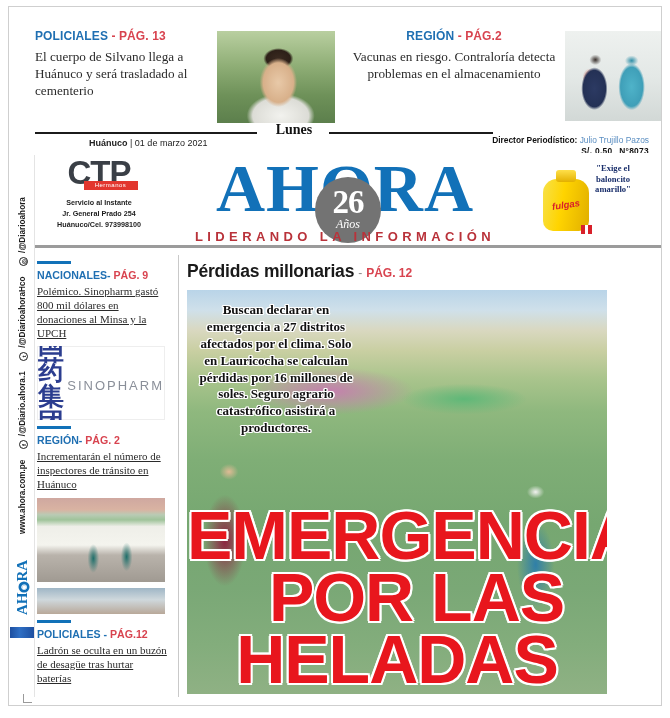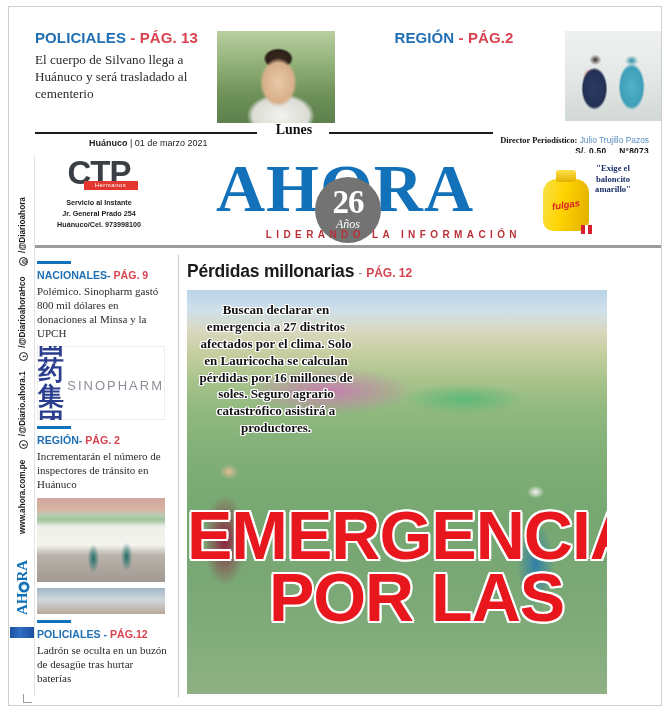--- a/index.html
+++ b/index.html
@@ -29,21 +29,21 @@
     position: absolute; left: 0; top: 0;
     width: 654px; height: 112px;
     background: #ffffff;
     display: flex;
   }
   .tb-col { display: flex; align-items: flex-start; }
   .tb-left  { width: 326px; padding: 22px 0 0 26px; }
   .tb-right { width: 328px; padding: 22px 0 0 16px; text-align: center; }
   .tb-text { flex: 1; padding-right: 8px; }
   .kicker {
-    font-size: 15px; font-weight: bold; letter-spacing: .1px;
+    font-size: 12px; font-weight: bold; letter-spacing: .1px;
     margin-bottom: 5px; white-space: nowrap;
   }
   .kicker .sec { color: #1f6fb2; }
   .kicker .pag { color: #d8434f; }
   .tb-head {
     font-size: 13.2px; line-height: 1.30; color: #2b2b2b;
     font-family: "Liberation Serif", serif; font-weight: normal;
   }
   .tb-left .tb-text { width: 172px; }
   .tb-right .tb-text { width: 210px; }
@@ -84,24 +84,24 @@
   }
   .dateline {
     position:absolute; left:80px; top:19px;
     font-size:9px; color:#222; white-space:nowrap;
   }
   .dateline b { font-weight:bold; }
   .director {
     position:absolute; right:14px; top:16px; text-align:right;
     font-size:8.4px; line-height:1.35; white-space:nowrap;
   }
-  .director .lbl { color:#111; font-weight:bold;font-family:Liberation Serif, serif; }
+  .director .lbl { color:#111; font-weight:bold; }
   .director .nm  { color:#5c8fc2; }
   .director .pr  { color:#111; font-weight:bold; letter-spacing:.3px; }
-  .director .pr .num { margin-left:10px; }
+  .director .pr .num { margin-left:4px; }
 
   
   .masthead {
     position:absolute; left:0; top:146px; width:654px; height:96px;
     background:#ffffff;
   }
   
   .ctp { position:absolute; left:36px; top:4px; width:108px; text-align:center; }
   .ctp-logo {
     font-family:"Liberation Sans", sans-serif;
@@ -129,22 +129,22 @@
   }
   .ahora-badge .n {
     font-family:"Liberation Serif", serif; font-size:33px; font-weight:bold;
     line-height:42px; display:block; letter-spacing:-1px; padding-top:4px;
   }
   .ahora-badge .a {
     font-family:Liberation Serif, serif; font-style:italic;
     font-size:12px; display:block; margin-top:-6px;
   }
   .tagline {
-    position:absolute; left:0; top:78px; width:352px; text-align:right;
-    font-size:10px; font-weight:bold; letter-spacing:4.4px; color:#b9323a;
+    position:absolute; left:0; top:78px; width:352px; text-align:center;
+    font-size:13px; font-weight:bold; letter-spacing:4.4px; color:#b9323a;
   }
   
   .fulgas { position:absolute; left:520px; top:6px; width:118px; height:84px; }
   .fulgas-slogan {
     position:absolute; left:52px; top:4px; width:64px; text-align:center;
     font-family:"Liberation Serif", serif; font-size:8.6px; font-weight:bold;
     line-height:1.25; color:#1a2f6b;
   }
   .tank {
     position:absolute; left:14px; top:20px; width:46px; height:52px;
@@ -198,21 +198,21 @@
   .sidecol {
     position:absolute; left:28px; top:248px; width:142px; height:452px;
     border-right:1px solid #c9c9c9; padding-right:8px;
   }
   .side-sep { width:34px; height:3px; background:#1271b8; margin:6px 0 5px 0; }
   .side-kick { font-size:10.6px; font-weight:bold; margin-bottom:3px; white-space:nowrap; }
   .side-kick .sec { color:#1f6fb2; }
   .side-kick .pag { color:#d8434f; }
   .side-body {
     font-family:"Liberation Serif", serif;
-    font-size:11px; line-height:1.28; color:#2b2b2b;
+    font-size:11px; line-height:1.28; color:#2b2b2b;text-decoration:underline;
   }
   .side-photo { margin-top:6px; width:128px; overflow:hidden; }
 
   
   .sino { height:74px; background:#ffffff; border:1px solid #eeeeee;
     display:flex; flex-direction:row; align-items:center; justify-content:center; }
   .sino-cjk { font-family:"DejaVu Sans", sans-serif; font-size:26px; font-weight:bold;
     color:#2b3d8f; letter-spacing:1px; line-height:1; }
   .sino-txt { margin-top:5px; font-size:13px; letter-spacing:2px; color:#8a8f99; }
 
@@ -313,20 +313,21 @@
         </div>
         <div class="tb-photo ph-boy"></div>
       </div>
 
       <div class="tb-col tb-right">
         <div class="tb-text">
           <div class="kicker">
             <span class="sec">REGIÓN</span>
             <span class="pag">- PÁG.2</span>
           </div>
+          <div class="tb-head">Vacunas en riesgo. Contraloría detecta problemas en el almacenamiento</div>
         </div>
         <div class="tb-photo ph-vac"></div>
       </div>
     </div>
 
     <div class="datebar">
       <div class="rule-l"></div>
       <div class="rule-r"></div>
       <div class="dayname">Lunes</div>
       <div class="dateline">
@@ -442,20 +443,21 @@
         <span class="ttl">Pérdidas millonarias</span>
         <span class="dash">-</span>
         <span class="pag">PÁG. 12</span>
       </div>
 
       <div class="photo-main">
         <div class="blurb">Buscan declarar en emergencia a 27 distritos afectados por el clima. Solo en Lauricocha se calculan pérdidas por 16 millones de soles. Seguro agrario catastrófico asistirá a productores.</div>
         <div class="bighead">
           <span class="l1">EMERGENCIA</span>
           <span class="l2">POR LAS</span>
+          <span class="l3">HELADAS</span>
         </div>
       </div>
     </div>
 
     <div class="footer-edge">
       <div class="corner-mark"></div>
     </div>
 
   </div>
 </div>

